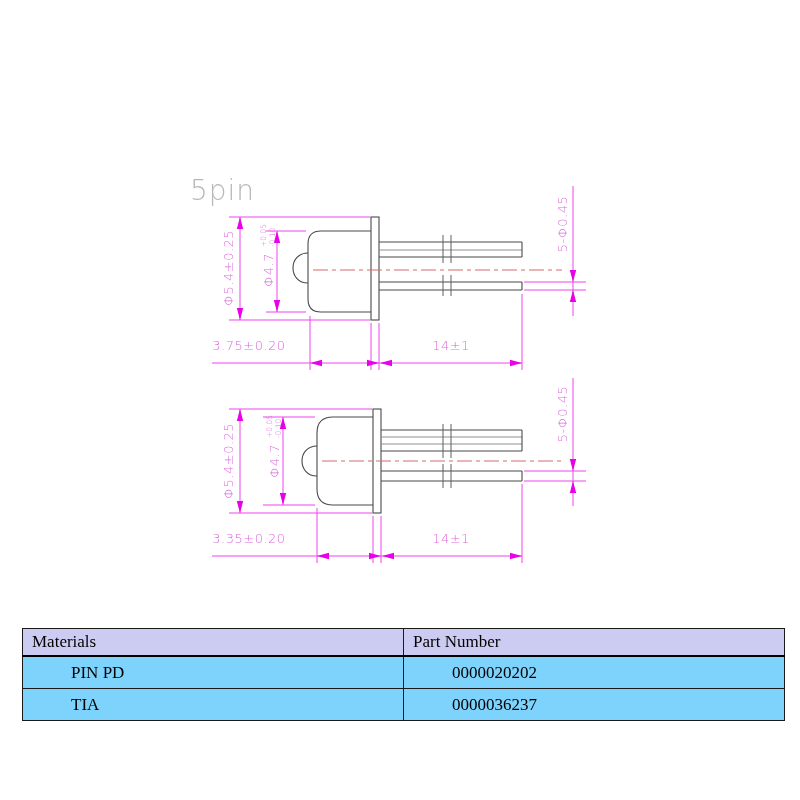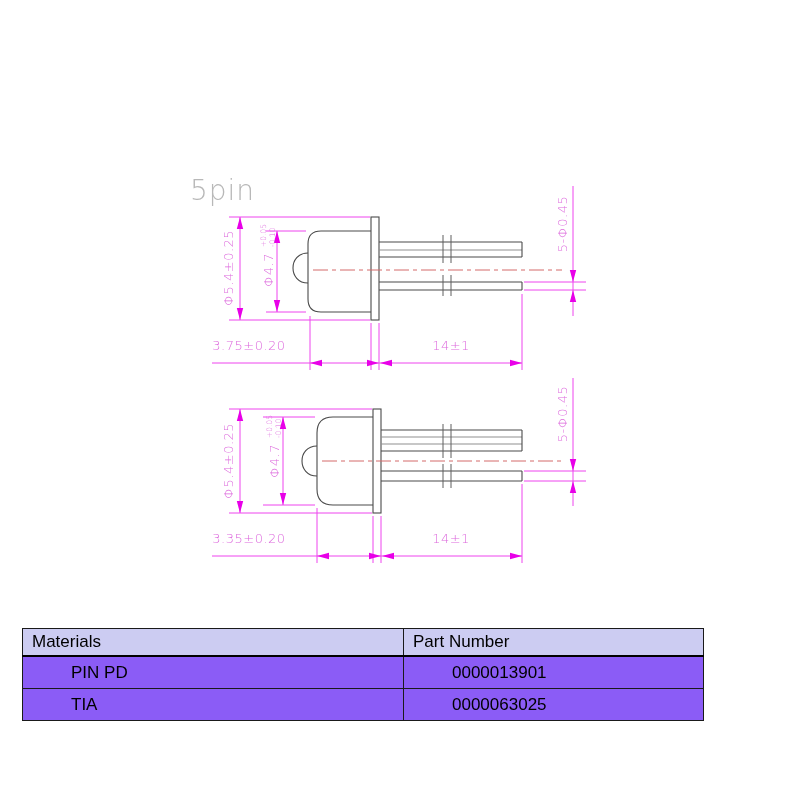--- a/index.html
+++ b/index.html
@@ -4,26 +4,26 @@
 <style>
   html,body{margin:0;padding:0;background:#ffffff;}
   .page{position:relative;width:800px;height:800px;background:#fff;overflow:hidden;
         font-family:"Liberation Sans",sans-serif;}
   .doc-title{position:absolute;left:28px;top:110px;font-size:20px;font-weight:bold;
              color:#111;font-family:"Liberation Sans",sans-serif;letter-spacing:0.2px;}
   .drawing-svg{position:absolute;left:0;top:0;}
 
   .section-heading{position:absolute;left:25px;top:591px;font-size:20px;font-weight:bold;
                    color:#000;font-family:"Liberation Serif",serif;}
-  table.materials{position:absolute;left:22px;top:628px;width:682px;border-collapse:collapse;
-                  table-layout:fixed;font-family:Liberation Sans, sans-serif;font-size:17px;color:#000;}
+  table.materials{position:absolute;left:22px;top:628px;width:763px;border-collapse:collapse;
+                  table-layout:fixed;font-family:Liberation Serif, serif;font-size:17px;color:#000;}
   table.materials th, table.materials td{border:1.5px solid #1a1a1a;text-align:left;
                   font-weight:normal;padding:2px 9px;overflow:hidden;white-space:nowrap;}
   table.materials th{background:#ccccf2;height:22px;border-bottom:2px solid #000;}
-  table.materials td{height:27px;background:#8b5cf6;padding-left:48px;}
+  table.materials td{height:27px;background:#7dd3fc;padding-left:48px;}
   .col-materials{width:381px;}
 
   
   .outline{stroke:#4a4a4a;stroke-width:1.1;fill:none;}
   .pin-mid{stroke:#8f8f8f;stroke-width:1;fill:none;}
   .breakline{stroke:#5f5f5f;stroke-width:1;fill:none;}
   .dim-line{stroke:#ee44ee;stroke-width:1;fill:none;}
   .dim-arrow{fill:#e800e8;stroke:none;}
   .centerline{stroke:#d46a6a;stroke-width:1;fill:none;stroke-dasharray:15 4 4 4;}
   text.dim{font-family:"DejaVu Sans",sans-serif;font-weight:300;fill:#dd6add;
@@ -177,22 +177,22 @@
       </colgroup>
     <thead>
       <tr>
         <th>Materials</th>
         <th>Part Number</th>
       </tr>
     </thead>
     <tbody>
       <tr>
         <td>PIN PD</td>
-        <td>0000013901</td>
+        <td>0000020202</td>
       </tr>
       <tr>
         <td>TIA</td>
-        <td>0000063025</td>
+        <td>0000036237</td>
       </tr>
     </tbody>
   </table>
 
 </div>
 
 </body></html>

